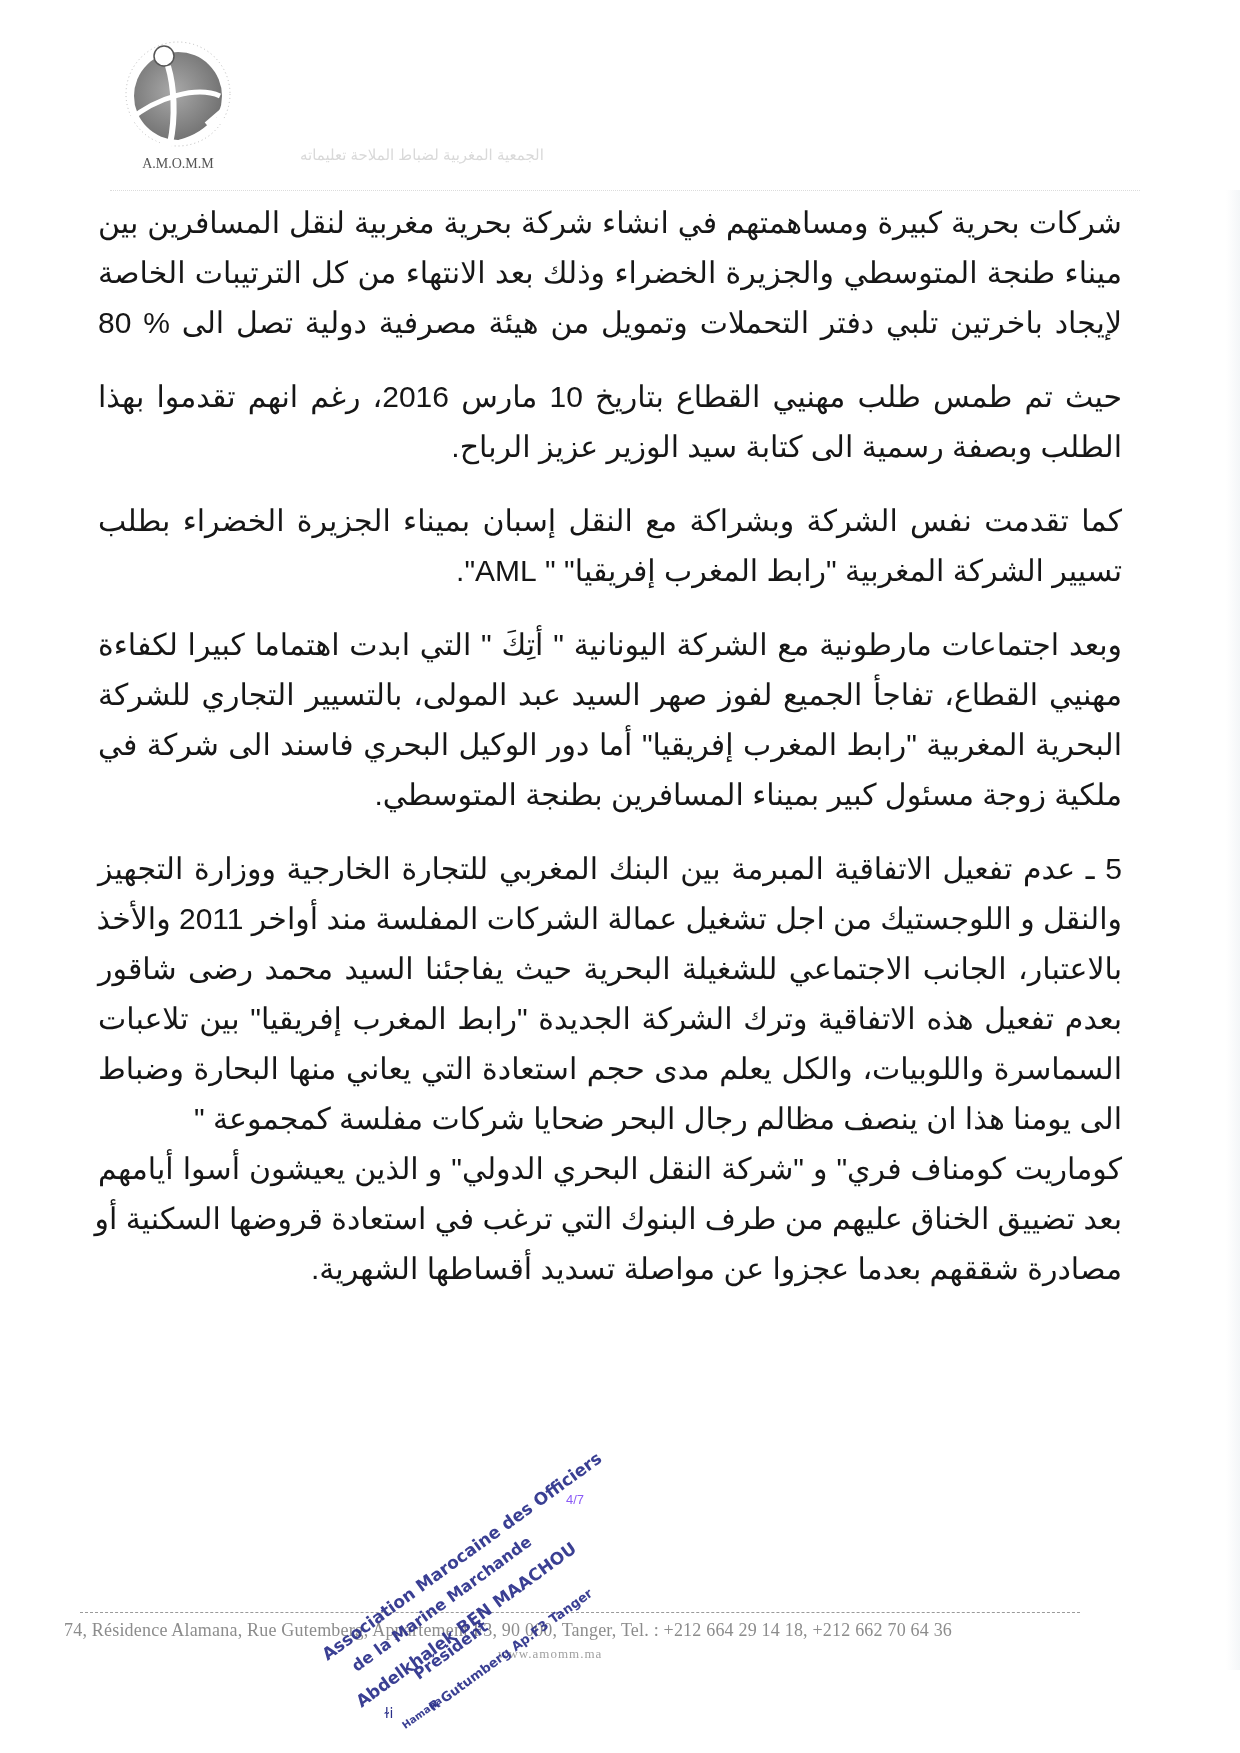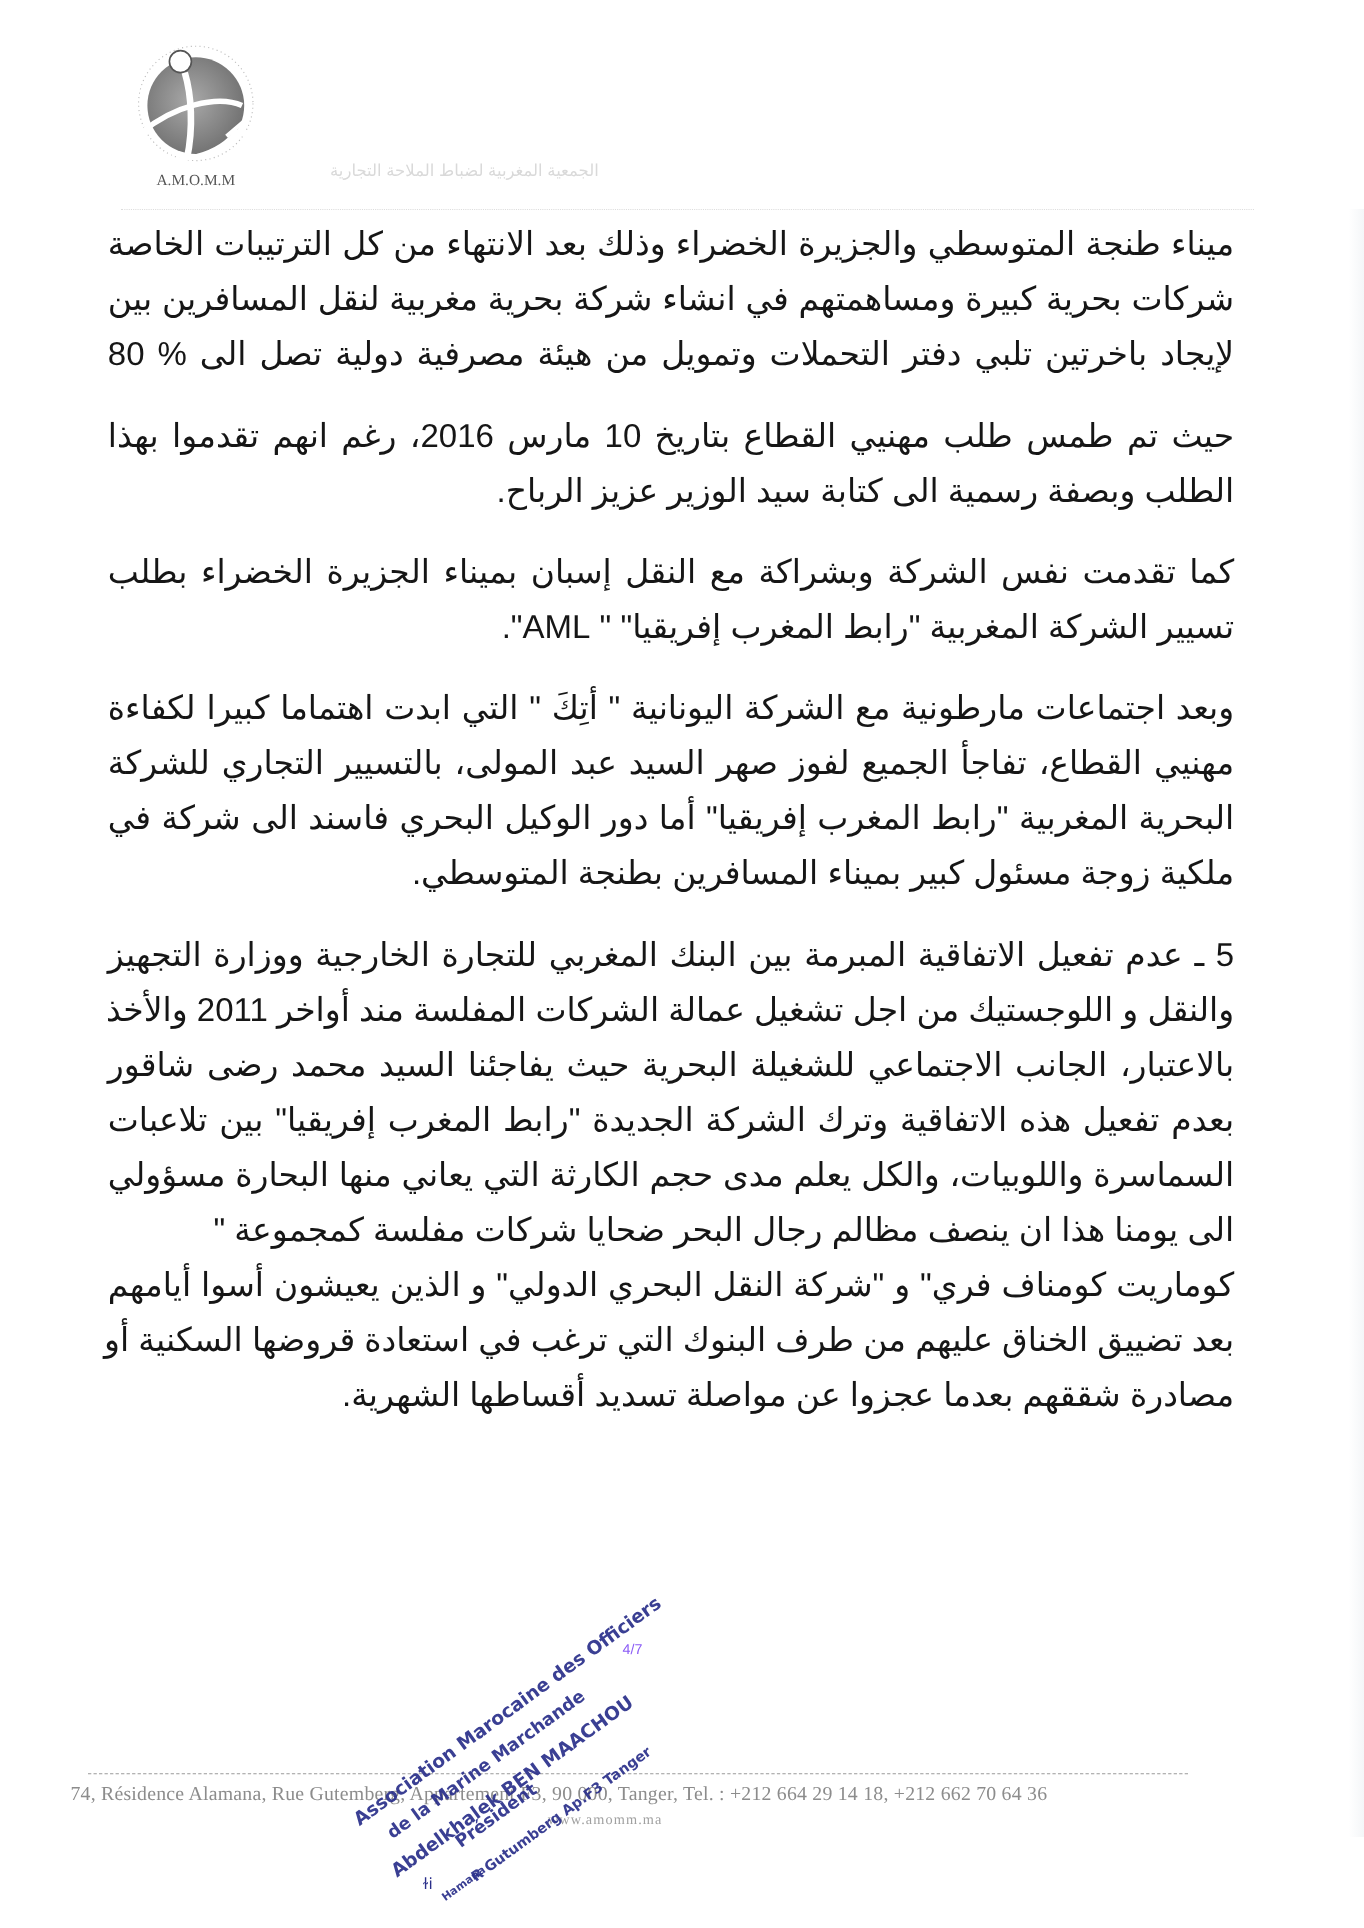--- a/index.html
+++ b/index.html
@@ -48,28 +48,28 @@
     <path d="M70 40 C 76 60, 78 90, 72 118" stroke="#fff" stroke-width="6" fill="none"></path>
     <path d="M30 95 C 60 70, 100 60, 122 70" stroke="#fff" stroke-width="5" fill="none"></path>
     <circle cx="32" cy="95" r="4" fill="#fff"></circle>
     <path d="M44 118 C 60 122, 100 118, 118 92" stroke="#fff" stroke-width="4" fill="none"></path>
     <path d="M108 98 L 122 86 L 126 104" stroke="#fff" stroke-width="4" fill="none"></path>
     <path d="M40 108 L 46 122 L 58 116" stroke="#fff" stroke-width="4" fill="none"></path>
     <text x="80" y="142" text-anchor="middle" font-family="Liberation Serif, serif" font-size="14" fill="#555">A.M.O.M.M</text>
   </svg>
 </div>
 
-<div class="header-faint">الجمعية المغربية لضباط الملاحة التجارية</div>
+<div class="header-faint">الجمعية المغربية لضباط الملاحة تعليماته</div>
 <div class="header-rule"></div>
 <div class="right-shadow"></div>
 
 <div class="body-text">
   <div class="para">
+    <span class="ln">شركات بحرية كبيرة ومساهمتهم في انشاء شركة بحرية مغربية لنقل المسافرين بين</span>
     <span class="ln">ميناء طنجة المتوسطي والجزيرة الخضراء وذلك بعد الانتهاء من كل الترتيبات الخاصة</span>
-    <span class="ln">شركات بحرية كبيرة ومساهمتهم في انشاء شركة بحرية مغربية لنقل المسافرين بين</span>
     <span class="ln">لإيجاد باخرتين تلبي دفتر التحملات وتمويل من هيئة مصرفية دولية تصل الى % 80</span>
   </div>
   <div class="para">
     <span class="ln">حيث تم طمس طلب مهنيي القطاع بتاريخ 10 مارس 2016، رغم انهم تقدموا بهذا</span>
     <span class="ln last">الطلب وبصفة رسمية الى كتابة سيد الوزير عزيز الرباح.</span>
   </div>
   <div class="para">
     <span class="ln">كما تقدمت نفس الشركة وبشراكة مع النقل إسبان بميناء الجزيرة الخضراء بطلب</span>
     <span class="ln last">تسيير الشركة المغربية "رابط المغرب إفريقيا"  " AML".</span>
   </div>
@@ -77,21 +77,21 @@
     <span class="ln">وبعد اجتماعات مارطونية مع الشركة اليونانية " أتِكَ " التي ابدت اهتماما كبيرا لكفاءة</span>
     <span class="ln">مهنيي القطاع، تفاجأ الجميع لفوز صهر السيد عبد المولى، بالتسيير التجاري للشركة</span>
     <span class="ln">البحرية المغربية "رابط المغرب إفريقيا" أما دور الوكيل البحري فاسند الى شركة في</span>
     <span class="ln last">ملكية زوجة مسئول كبير بميناء المسافرين بطنجة المتوسطي.</span>
   </div>
   <div class="para">
     <span class="ln">5 ـ عدم تفعيل الاتفاقية المبرمة بين البنك المغربي للتجارة الخارجية ووزارة التجهيز</span>
     <span class="ln">والنقل و اللوجستيك من اجل تشغيل عمالة الشركات المفلسة مند أواخر 2011 والأخذ</span>
     <span class="ln">بالاعتبار، الجانب الاجتماعي للشغيلة البحرية حيث يفاجئنا السيد محمد رضى شاقور</span>
     <span class="ln">بعدم تفعيل هذه الاتفاقية وترك الشركة الجديدة "رابط المغرب إفريقيا" بين تلاعبات</span>
-    <span class="ln">السماسرة واللوبيات، والكل يعلم مدى حجم الكارثة التي يعاني منها البحارة مسؤولي</span>
+    <span class="ln">السماسرة واللوبيات، والكل يعلم مدى حجم استعادة التي يعاني منها البحارة وضباط</span>
     <span class="ln last">الى يومنا هذا ان ينصف مظالم رجال البحر ضحايا شركات مفلسة كمجموعة "</span>
     <span class="ln">كوماريت كومناف فري" و "شركة النقل البحري الدولي" و الذين يعيشون أسوا أيامهم</span>
     <span class="ln">بعد تضييق الخناق عليهم من طرف البنوك التي ترغب في استعادة قروضها السكنية أو</span>
     <span class="ln last">مصادرة شققهم بعدما عجزوا عن مواصلة تسديد أقساطها الشهرية.</span>
   </div>
 </div>
 
 <div class="page-num">4/7</div>
 
 <div class="footer-rule"></div>

